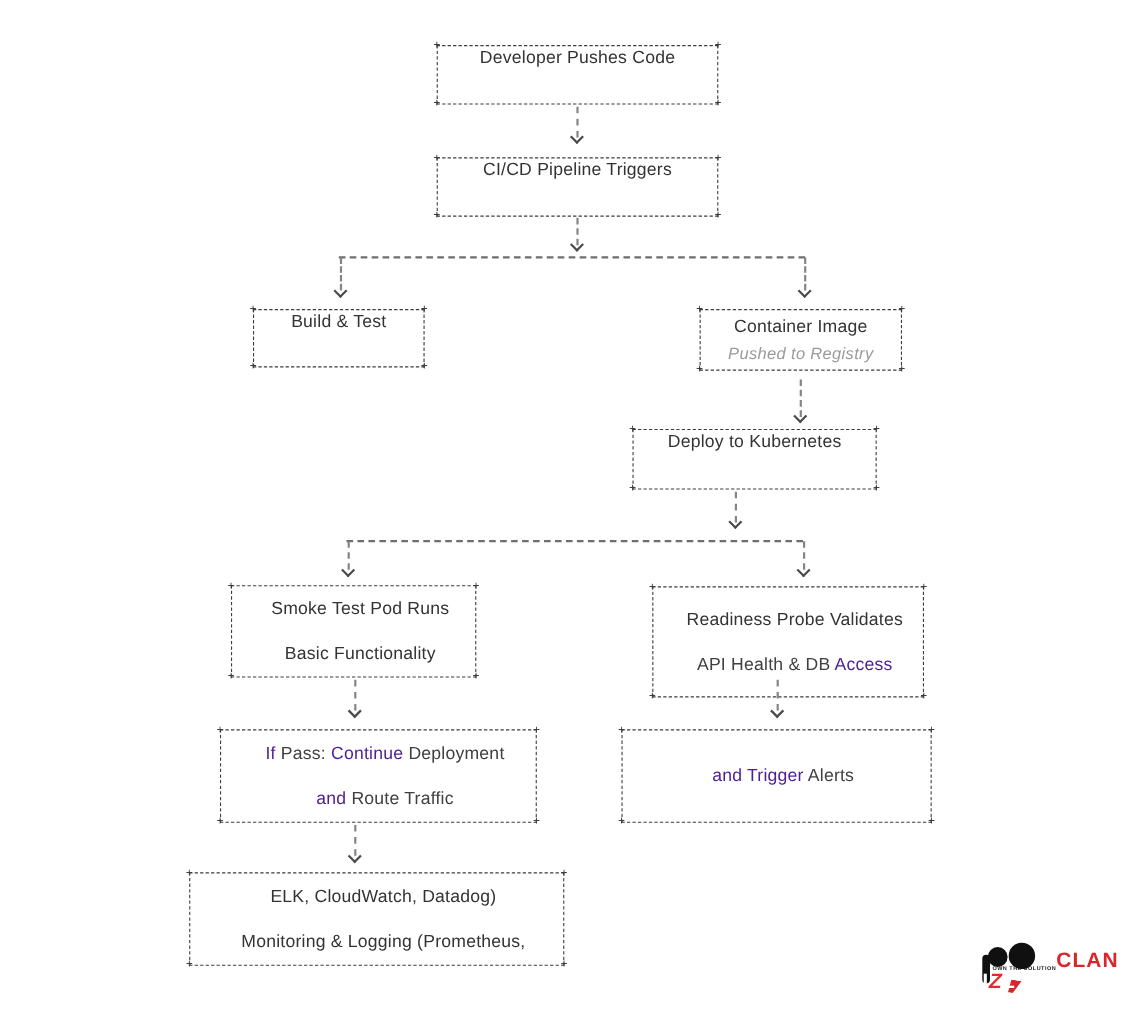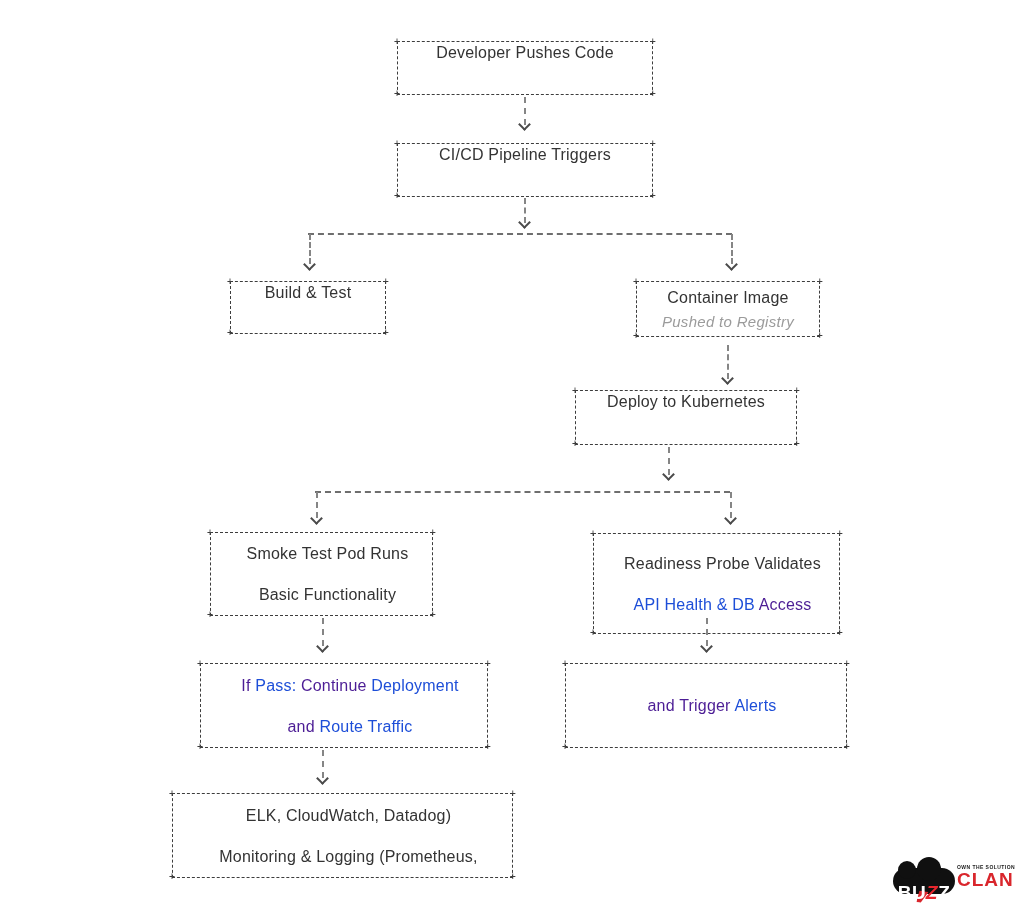--- a/index.html
+++ b/index.html
@@ -12,21 +12,21 @@
     position:absolute;border:1px dashed #3d3d3d;background:#fff;box-sizing:border-box;
     color:#333;font-size:16px;letter-spacing:.2px;
   }
   .node.center{display:flex;justify-content:center;text-align:center;}
   .node.multi{display:flex;flex-direction:column;justify-content:center;align-items:center;
     gap:20px;padding-left:22px;padding-right:10px;}
   .node .t{line-height:21px;white-space:nowrap;}
   .sub{font-style:italic;color:#9b9b9b;font-size:15px;letter-spacing:.3px;}
   .seg{display:inline;}
   .red{color:#4c1d95;}
-  .dark{color:#1d4ed8;}
+  .dark{color:#404040;}
   
   .node::before,.node::after,.bc::before,.bc::after{
     content:"+";position:absolute;font-size:10px;line-height:10px;color:#3d3d3d;
     font-family:"DejaVu Sans Mono", monospace;
   }
   .node::before{top:-5px;left:-4px;}
   .node::after{top:-5px;right:-4px;}
   .bc{position:absolute;left:0;top:0;right:0;bottom:0;pointer-events:none;}
   .bc::before{bottom:-5px;left:-4px;}
   .bc::after{bottom:-5px;right:-4px;}
@@ -38,21 +38,21 @@
   
   .logo{position:absolute;left:893px;top:856px;width:124px;height:50px;display:flex;align-items:flex-start;}
   .cloud{position:relative;margin-top:12px;width:62px;height:26px;background:#101010;border-radius:13px;}
   .cloud::before{content:"";position:absolute;width:18px;height:18px;border-radius:50%;background:#101010;top:-7px;left:5px;}
   .cloud::after{content:"";position:absolute;width:24px;height:24px;border-radius:50%;background:#101010;top:-11px;left:24px;}
   .cloud .letters{position:absolute;left:0;top:12px;width:100%;height:100%;display:flex;
     align-items:center;justify-content:center;z-index:2;font-weight:bold;font-size:19px;color:#fff;letter-spacing:.5px;text-align:right;}
   .boltz{color:#e8262d;transform:skewX(-12deg);display:inline-block;font-weight:bold;}
   .tail{position:absolute;left:24px;bottom:-9px;width:11px;height:12px;background:#d9262c;
     clip-path:polygon(15% 0,100% 0,40% 100%,0 100%);transform:rotate(8deg);z-index:1;}
-  .logo-right{display:flex;flex-direction:column;margin-left:2px;margin-top:8px;}
+  .logo-right{display:flex;flex-direction:row;margin-left:2px;margin-top:8px;align-items:flex-end;}
   .tagline{font-size:5px;font-weight:bold;color:#1a1a1a;letter-spacing:.45px;white-space:nowrap;}
   .clan{font-size:19px;font-weight:bold;color:#d9262c;letter-spacing:1px;line-height:20px;}
 </style>
 </head>
 <body>
 
 <div class="canvas">
 
   <div class="node center" style="left:397px;top:41px;width:256px;height:54px">
     <i class="bc"></i>

